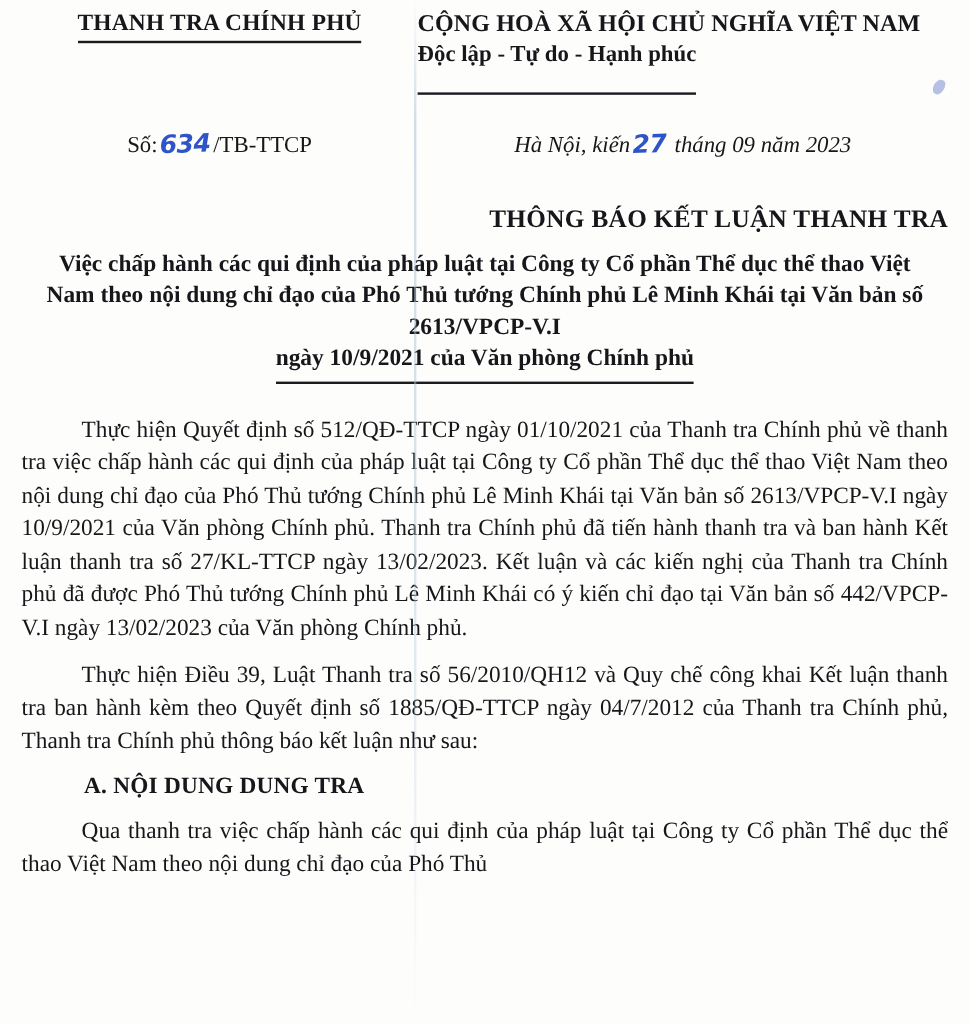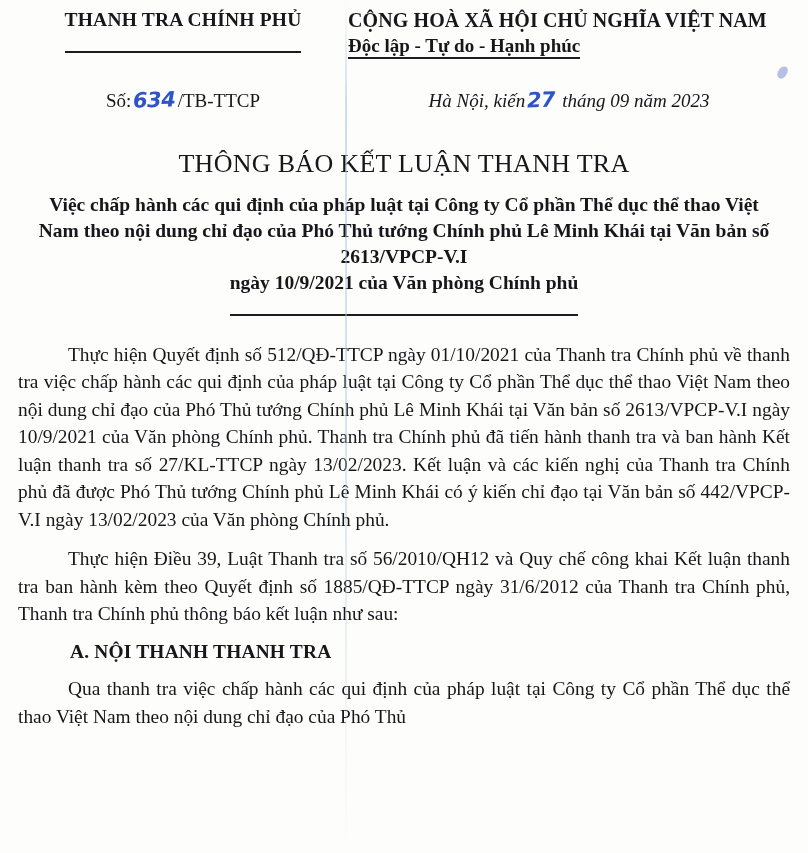--- a/index.html
+++ b/index.html
@@ -62,36 +62,36 @@
     padding-top: 9px;
   }
   .hdr-left  { width: 330px; text-align: center; }
   .hdr-right { flex: 1; text-align: left; }
 
   .org-name {
     font-weight: bold;
     font-size: 19.5px;
     letter-spacing: .2px;
     display: inline-block;
-    padding-bottom: 20px;
+    padding-bottom: 3px;
     border-bottom: 2px solid #1b1b20;
     white-space: nowrap;
   }
   .nation-name {
     font-weight: bold;
     font-size: 20px;
     letter-spacing: .1px;
     white-space: nowrap;
   }
   .nation-motto {
     font-weight: bold;
     font-size: 19px;
     display: inline-block;
     margin-top: 3px;
-    padding-bottom: 0;
+    padding-bottom: 20px;
     border-bottom: 2px solid #1b1b20;
     white-space: nowrap;
   }
 
   .meta-row {
     display: flex;
     align-items: baseline;
     margin-top: 29px;
   }
   .meta-left  { width: 330px; text-align: center; font-size: 19px; }
@@ -104,38 +104,38 @@
     font-style: italic;
     font-size: 21px;
     letter-spacing: -0.5px;
     padding: 0 2px;
     transform: rotate(-2deg);
     display: inline-block;
   }
 
   
   .doc-title {
-    text-align: center;
-    font-weight: normal;
-    font-size: 26px;
+    text-align: right;
+    font-weight: bold;
+    font-size: 21px;
     letter-spacing: .3px;
     margin-top: 37px;
   }
   .doc-subtitle {
     text-align: center;
     font-weight: bold;
     font-size: 19.5px;
     line-height: 1.34;
     margin-top: 13px;
     padding: 0 20px;
   }
   .doc-subtitle .last-line {
     display: inline-block;
     border-bottom: 2px solid #1b1b20;
-    padding-bottom: 17px;
+    padding-bottom: 5px;
   }
 
   
   .body-para {
     text-align: justify;
     text-justify: inter-word;
     font-size: 19.4px;
     line-height: 1.42;
     text-indent: 50px;
     margin: 0;
@@ -184,21 +184,21 @@
 
   <div class="doc-subtitle">
     <span>Việc chấp hành các qui định của pháp luật tại Công ty Cổ phần Thể dục thể</span>
     <span>thao Việt Nam theo nội dung chỉ đạo của Phó Thủ tướng Chính phủ Lê Minh</span>
     <span>Khái tại Văn bản số 2613/VPCP-V.I</span><br>
     <span class="last-line">ngày 10/9/2021 của Văn phòng Chính phủ</span>
   </div>
 
   <p class="body-para first">Thực hiện Quyết định số 512/QĐ-TTCP ngày 01/10/2021 của Thanh tra Chính phủ về thanh tra việc chấp hành các qui định của pháp luật tại Công ty Cổ phần Thể dục thể thao Việt Nam theo nội dung chỉ đạo của Phó Thủ tướng Chính phủ Lê Minh Khái tại Văn bản số 2613/VPCP-V.I ngày 10/9/2021 của Văn phòng Chính phủ. Thanh tra Chính phủ đã tiến hành thanh tra và ban hành Kết luận thanh tra số 27/KL-TTCP ngày 13/02/2023. Kết luận và các kiến nghị của Thanh tra Chính phủ đã được Phó Thủ tướng Chính phủ Lê Minh Khái có ý kiến chỉ đạo tại Văn bản số 442/VPCP-V.I ngày 13/02/2023 của Văn phòng Chính phủ.</p>
 
-  <p class="body-para spaced">Thực hiện Điều 39, Luật Thanh tra số 56/2010/QH12 và Quy chế công khai Kết luận thanh tra ban hành kèm theo Quyết định số 1885/QĐ-TTCP ngày 31/6/2012 của Thanh tra Chính phủ, Thanh tra Chính phủ thông báo kết luận như sau:</p>
-
-  <div class="section-head">A. NỘI THANH THANH TRA</div>
+  <p class="body-para spaced">Thực hiện Điều 39, Luật Thanh tra số 56/2010/QH12 và Quy chế công khai Kết luận thanh tra ban hành kèm theo Quyết định số 1885/QĐ-TTCP ngày 04/7/2012 của Thanh tra Chính phủ, Thanh tra Chính phủ thông báo kết luận như sau:</p>
+
+  <div class="section-head">A. NỘI DUNG DUNG TRA</div>
 
 
 
   <p class="body-para spaced">Qua thanh tra việc chấp hành các qui định của pháp luật tại Công ty Cổ phần Thể dục thể thao Việt Nam theo nội dung chỉ đạo của Phó Thủ</p>
 
 </div>
 
 </body></html>

